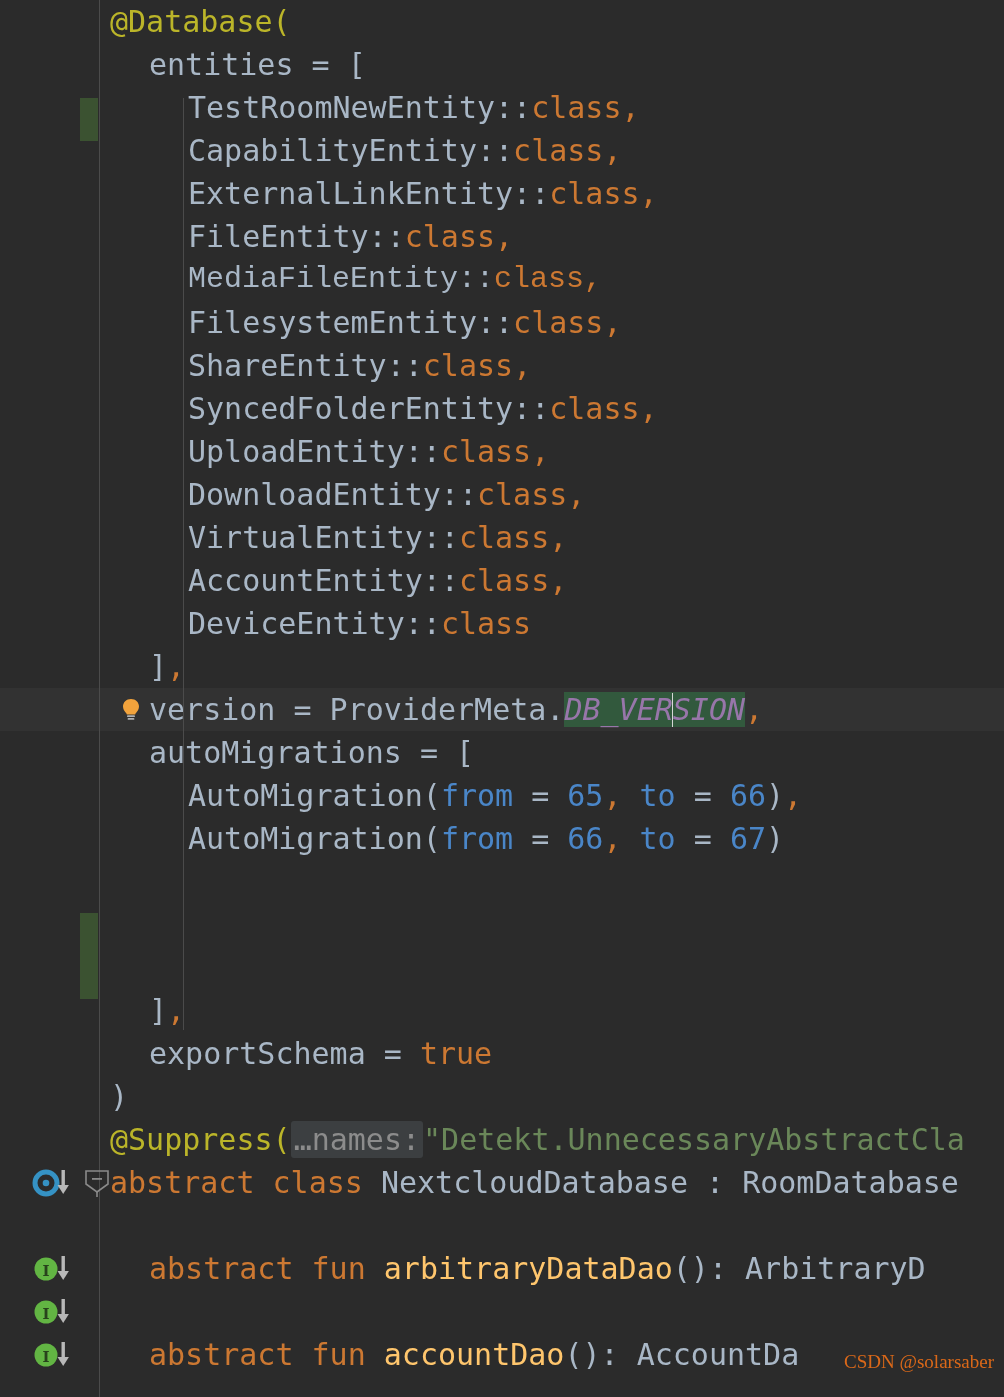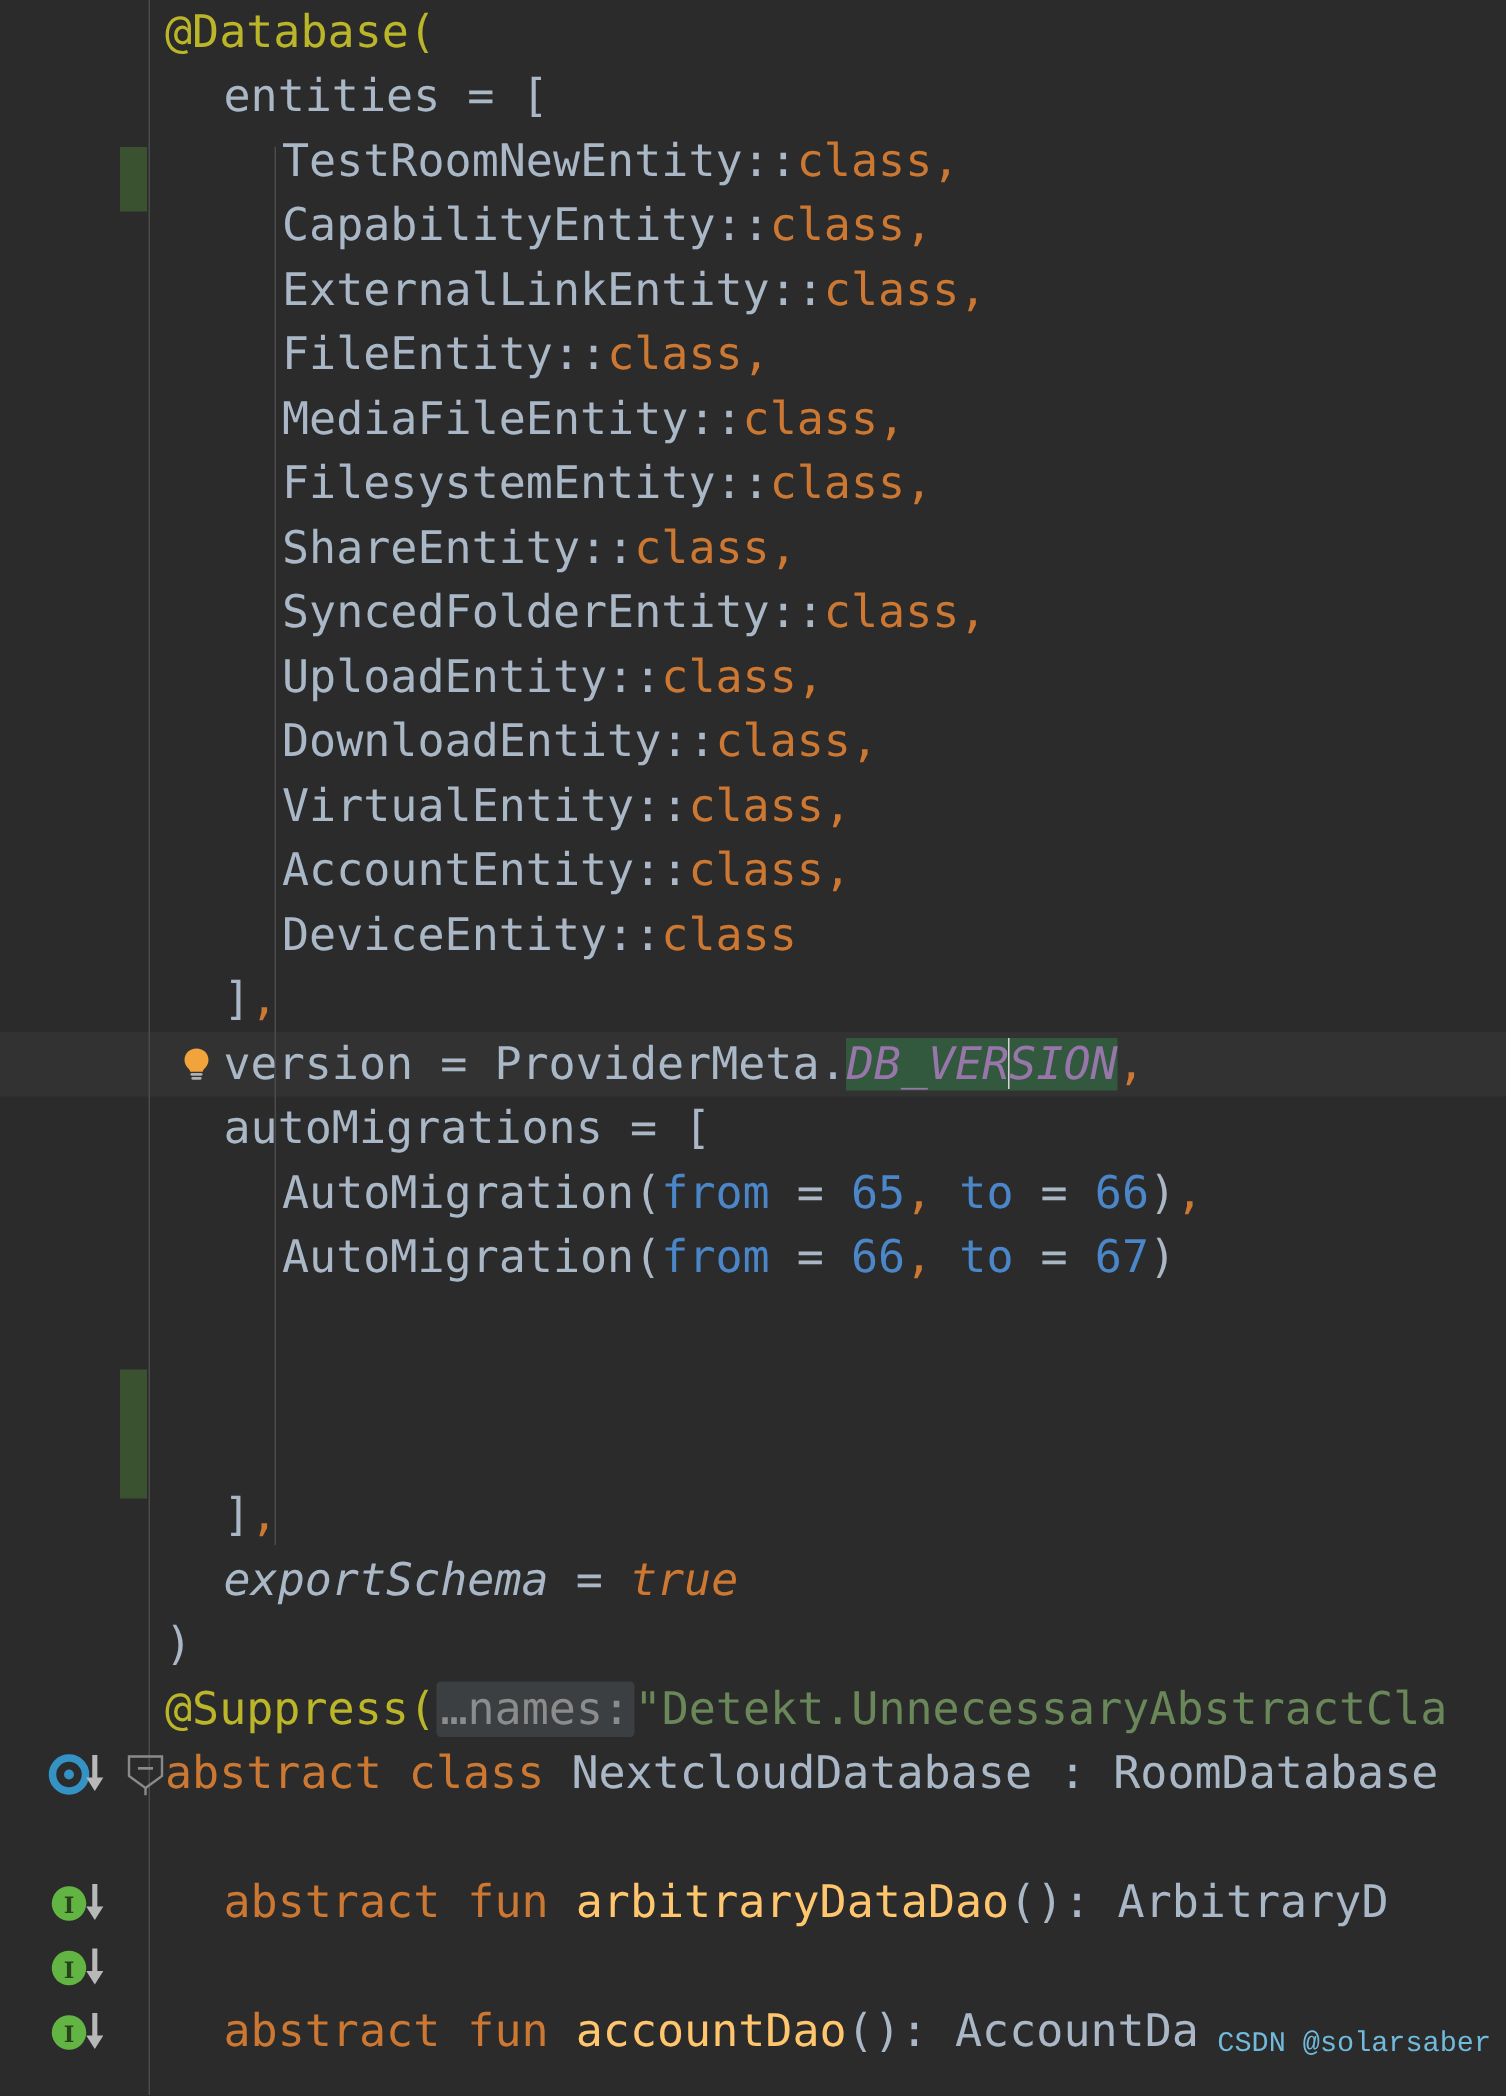--- a/index.html
+++ b/index.html
@@ -147,23 +147,23 @@
     background: #d6d6d6;
     vertical-align: -7px;
     margin: 0 -1px;
   }
 
   
   #watermark {
     position: absolute;
     right: 10px;
     bottom: 24px;
-    color: #7dd3fc;
+    color: #f97316;
     font-size: 19px;
-    font-family: Liberation Mono, monospace;
+    font-family: Liberation Serif, serif;
     z-index: 30;
     opacity: 0.85;
   }
 </style>
 </head>
 <body>
 
 <div id="editor">
 
   <div class="gutter-sep"></div>
@@ -173,21 +173,21 @@
   <div class="changebar" style="top:98px; height:43px;"></div>
   <div class="changebar" style="top:913px; height:86px;"></div>
 
   <div id="rows">
       <div class="row"><div class="gutter"></div><div class="code" style="left: 110px;"><span class="t-annot">@Database(</span></div></div>
       <div class="row"><div class="gutter"></div><div class="code" style="left: 149px;"><span class="t-default">entities = [</span></div></div>
       <div class="row"><div class="gutter"></div><div class="code" style="left: 188px;"><span class="t-default">TestRoomNewEntity::</span><span class="t-keyword">class</span><span class="t-comma">,</span></div></div>
       <div class="row"><div class="gutter"></div><div class="code" style="left: 188px;"><span class="t-default">CapabilityEntity::</span><span class="t-keyword">class</span><span class="t-comma">,</span></div></div>
       <div class="row"><div class="gutter"></div><div class="code" style="left: 188px;"><span class="t-default">ExternalLinkEntity::</span><span class="t-keyword">class</span><span class="t-comma">,</span></div></div>
       <div class="row"><div class="gutter"></div><div class="code" style="left: 188px;"><span class="t-default">FileEntity::</span><span class="t-keyword">class</span><span class="t-comma">,</span></div></div>
-      <div class="row"><div class="gutter"></div><div class="code" style="left: 188px;"><span class="t-default">MediaFileEntity::</span><span class="t-keyword">class</span><span class="t-comma">,</span></div></div>
+      <div class="row"><div class="gutter"></div><div class="code" style="left: 188px; font-family: Liberation Mono, monospace;"><span class="t-default">MediaFileEntity::</span><span class="t-keyword">class</span><span class="t-comma">,</span></div></div>
       <div class="row"><div class="gutter"></div><div class="code" style="left: 188px;"><span class="t-default">FilesystemEntity::</span><span class="t-keyword">class</span><span class="t-comma">,</span></div></div>
       <div class="row"><div class="gutter"></div><div class="code" style="left: 188px;"><span class="t-default">ShareEntity::</span><span class="t-keyword">class</span><span class="t-comma">,</span></div></div>
       <div class="row"><div class="gutter"></div><div class="code" style="left: 188px;"><span class="t-default">SyncedFolderEntity::</span><span class="t-keyword">class</span><span class="t-comma">,</span></div></div>
       <div class="row"><div class="gutter"></div><div class="code" style="left: 188px;"><span class="t-default">UploadEntity::</span><span class="t-keyword">class</span><span class="t-comma">,</span></div></div>
       <div class="row"><div class="gutter"></div><div class="code" style="left: 188px;"><span class="t-default">DownloadEntity::</span><span class="t-keyword">class</span><span class="t-comma">,</span></div></div>
       <div class="row"><div class="gutter"></div><div class="code" style="left: 188px;"><span class="t-default">VirtualEntity::</span><span class="t-keyword">class</span><span class="t-comma">,</span></div></div>
       <div class="row"><div class="gutter"></div><div class="code" style="left: 188px;"><span class="t-default">AccountEntity::</span><span class="t-keyword">class</span><span class="t-comma">,</span></div></div>
       <div class="row"><div class="gutter"></div><div class="code" style="left: 188px;"><span class="t-default">DeviceEntity::</span><span class="t-keyword">class</span></div></div>
       <div class="row"><div class="gutter"></div><div class="code" style="left: 149px;"><span class="t-default">]</span><span class="t-comma">,</span></div></div>
       <div class="row current"><div class="gutter"><div class="bulb"><svg width="22" height="24" viewBox="0 0 22 24">
@@ -195,21 +195,21 @@
               <rect x="7" y="17.3" width="8" height="1.8" rx="0.9" fill="#b0b0b0"></rect>
               <rect x="7.6" y="20" width="6.8" height="1.8" rx="0.9" fill="#b0b0b0"></rect>
             </svg></div></div><div class="code" style="left: 149px;"><span class="t-default">version = ProviderMeta.</span><span class="t-const hl-search">DB_VER</span><span class="caret"></span><span class="t-const hl-search">SION</span><span class="t-comma">,</span></div></div>
       <div class="row"><div class="gutter"></div><div class="code" style="left: 149px;"><span class="t-default">autoMigrations = [</span></div></div>
       <div class="row"><div class="gutter"></div><div class="code" style="left: 188px;"><span class="t-default">AutoMigration(</span><span class="t-param">from</span><span class="t-default"> = </span><span class="t-number">65</span><span class="t-comma">,</span><span class="t-default"> </span><span class="t-param">to</span><span class="t-default"> = </span><span class="t-number">66</span><span class="t-default">)</span><span class="t-comma">,</span></div></div>
       <div class="row"><div class="gutter"></div><div class="code" style="left: 188px;"><span class="t-default">AutoMigration(</span><span class="t-param">from</span><span class="t-default"> = </span><span class="t-number">66</span><span class="t-comma">,</span><span class="t-default"> </span><span class="t-param">to</span><span class="t-default"> = </span><span class="t-number">67</span><span class="t-default">)</span></div></div>
       <div class="row"><div class="gutter"></div><div class="code" style="left: 110px;"></div></div>
       <div class="row"><div class="gutter"></div><div class="code" style="left: 110px;"></div></div>
       <div class="row"><div class="gutter"></div><div class="code" style="left: 110px;"></div></div>
       <div class="row"><div class="gutter"></div><div class="code" style="left: 149px;"><span class="t-default">]</span><span class="t-comma">,</span></div></div>
-      <div class="row"><div class="gutter"></div><div class="code" style="left: 149px; font-style: italic;"><span class="t-default">exportSchema = </span><span class="t-keyword">true</span></div></div>
+      <div class="row"><div class="gutter"></div><div class="code" style="left: 149px;"><span class="t-default">exportSchema = </span><span class="t-keyword">true</span></div></div>
       <div class="row"><div class="gutter"></div><div class="code" style="left: 110px;"><span class="t-default">)</span></div></div>
       <div class="row"><div class="gutter"></div><div class="code" style="left: 110px;"><span class="t-annot">@Suppress(</span><span class="hint">…names:</span><span class="t-string">"Detekt.UnnecessaryAbstractCla</span></div></div>
       <div class="row"><div class="gutter"><div class="gicon at-override"><svg width="58" height="28" viewBox="0 0 58 28">
               <circle cx="14" cy="14" r="11" fill="none" stroke="#3592c4" stroke-width="5"></circle>
               <circle cx="14" cy="14" r="3.3" fill="#3592c4"></circle>
               <rect x="29.5" y="1" width="3.4" height="17" fill="#b8b8b8"></rect>
               <path d="M25.5 16 L31.2 25 L36.9 16 z" fill="#b8b8b8"></path>
             </svg></div><div class="fold-marker"><svg width="26" height="28" viewBox="0 0 26 28">
               <path d="M2 2 h22 v13 l-11 8 l-11 -8 z" fill="none" stroke="#8a8a8a" stroke-width="1.6"></path>
               <rect x="8" y="9" width="10" height="1.8" fill="#8a8a8a"></rect>

